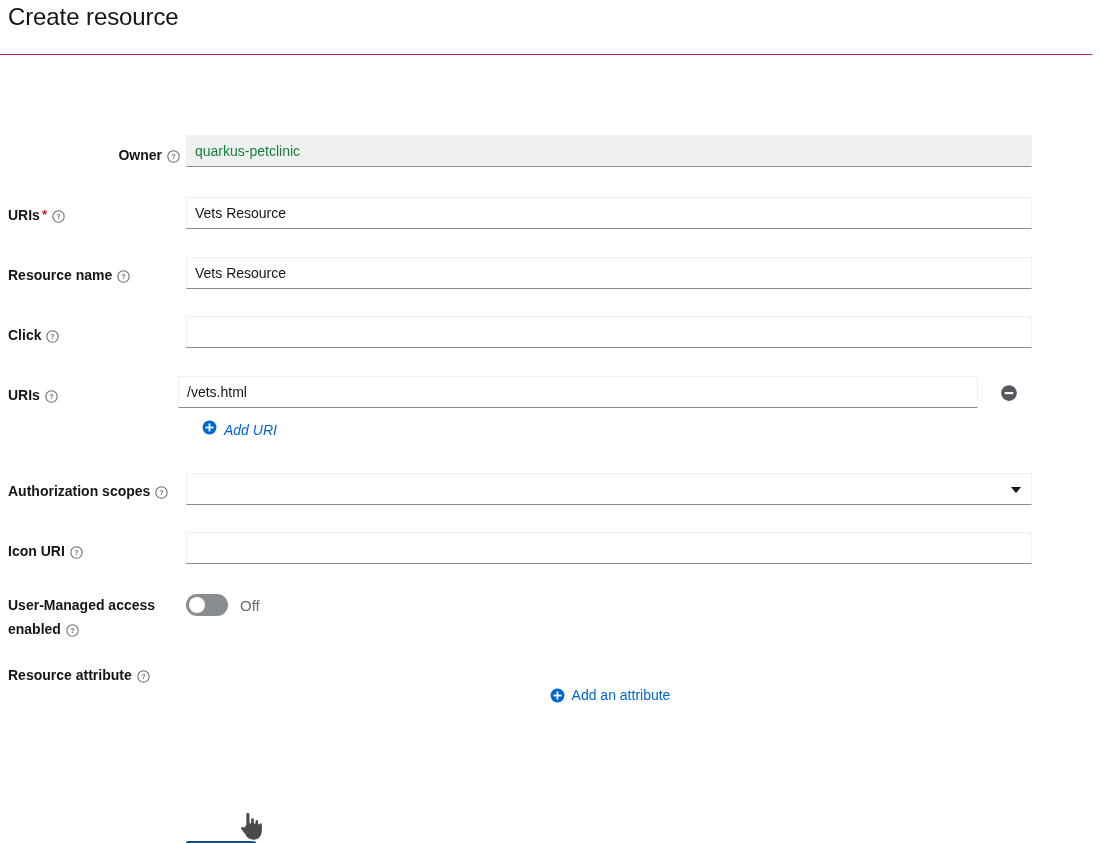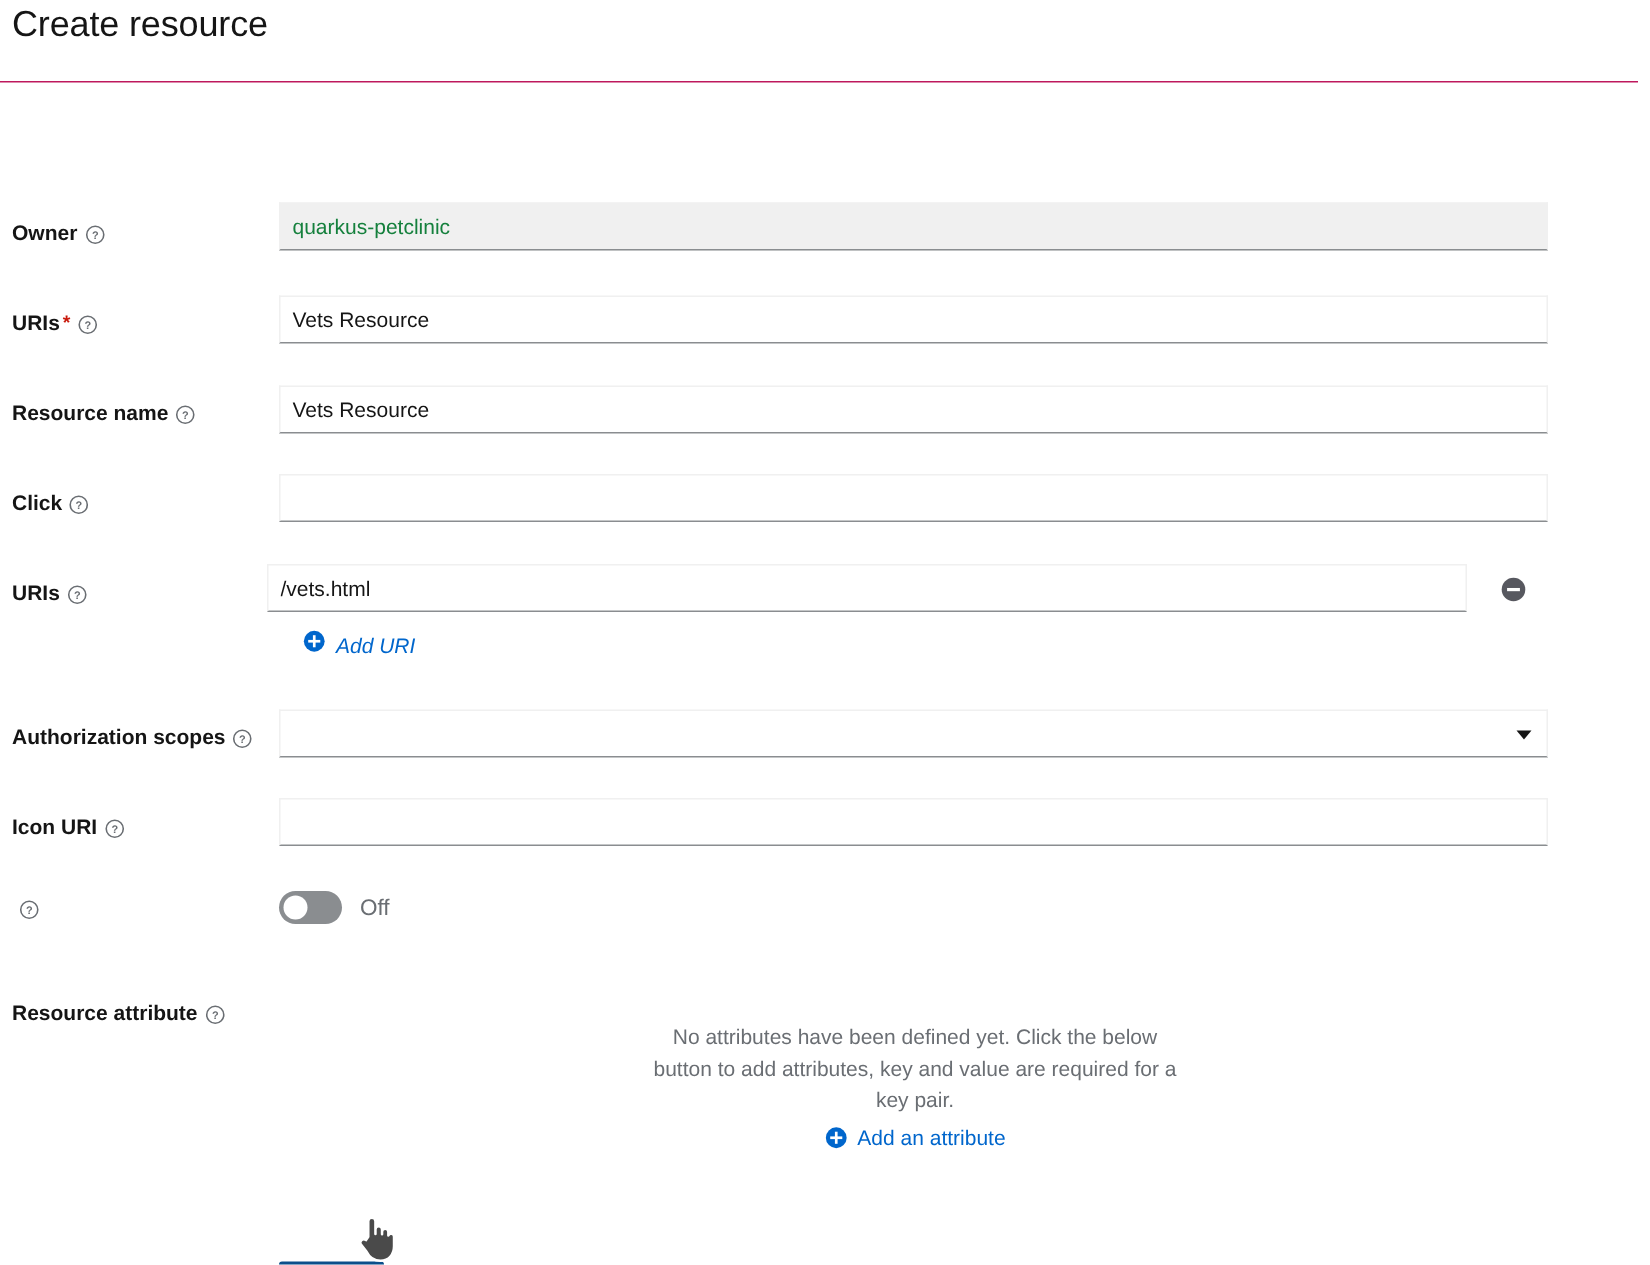--- a/index.html
+++ b/index.html
@@ -193,21 +193,21 @@
 </head>
 <body>
 
 <div class="page-header">
   <div class="page-title">Create resource</div>
 </div>
 
 <div class="form-body">
 
   <div class="form-row">
-    <div class="form-label" style="top:90px;">
+    <div class="form-label" style="top:90px;text-align:right;">
       <span>Owner</span><span class="help-icon"><svg width="13" height="13" viewBox="0 0 16 16">
             <circle cx="8" cy="8" r="7" fill="none" stroke="#6a6e73" stroke-width="1.3"></circle>
             <text x="8" y="11.6" font-size="9" font-family="Liberation Sans, sans-serif" fill="#6a6e73" text-anchor="middle">?</text>
           </svg></span>
     </div>
     <input class="field disabled" style="top: 80px; left: 186px; width: 846px;" readonly="" value="quarkus-petclinic">
   </div>
 
   <div class="form-row">
     <div class="form-label" style="top:150px;">
@@ -284,42 +284,41 @@
       <span>Icon URI</span><span class="help-icon"><svg width="13" height="13" viewBox="0 0 16 16">
             <circle cx="8" cy="8" r="7" fill="none" stroke="#6a6e73" stroke-width="1.3"></circle>
             <text x="8" y="11.6" font-size="9" font-family="Liberation Sans, sans-serif" fill="#6a6e73" text-anchor="middle">?</text>
           </svg></span>
     </div>
     <input class="field" style="top: 477px; left: 186px; width: 846px;" value="">
   </div>
 
   <div class="form-row">
     <div class="form-label" style="top:538px; width:168px; line-height:24px;">
-      <span class="help-icon"><svg width="13" height="13" viewBox="0 0 16 16">
+      <span>User-Managed access enabled</span><span class="help-icon"><svg width="13" height="13" viewBox="0 0 16 16">
             <circle cx="8" cy="8" r="7" fill="none" stroke="#6a6e73" stroke-width="1.3"></circle>
             <text x="8" y="11.6" font-size="9" font-family="Liberation Sans, sans-serif" fill="#6a6e73" text-anchor="middle">?</text>
           </svg></span>
     </div>
     <div class="switch-row" style="top:539px; left:186px;">
       <div class="switch">
         <div class="knob"></div>
       </div>
       <span class="switch-label">Off</span>
     </div>
   </div>
 
   <div class="form-row">
     <div class="form-label" style="top:610px;">
       <span>Resource attribute</span><span class="help-icon"><svg width="13" height="13" viewBox="0 0 16 16">
             <circle cx="8" cy="8" r="7" fill="none" stroke="#6a6e73" stroke-width="1.3"></circle>
             <text x="8" y="11.6" font-size="9" font-family="Liberation Sans, sans-serif" fill="#6a6e73" text-anchor="middle">?</text>
           </svg></span>
     </div>
     <div class="empty-state" style="top:626px; left:434px; width:352px;">
-      <div class="empty-text">No attributes have been defined yet. Click the below button to add attributes, key and value are required for a key pair.</div>
       <div class="empty-action">
         <span>
           <svg width="15" height="15" viewBox="0 0 16 16" style="display:block">
               <circle cx="8" cy="8" r="7.4" fill="#06c"></circle>
               <rect x="7.05" y="3.7" width="1.9" height="8.6" fill="#fff"></rect>
               <rect x="3.7" y="7.05" width="8.6" height="1.9" fill="#fff"></rect>
             </svg>
         </span>
         <span>Add an attribute</span>
       </div>

